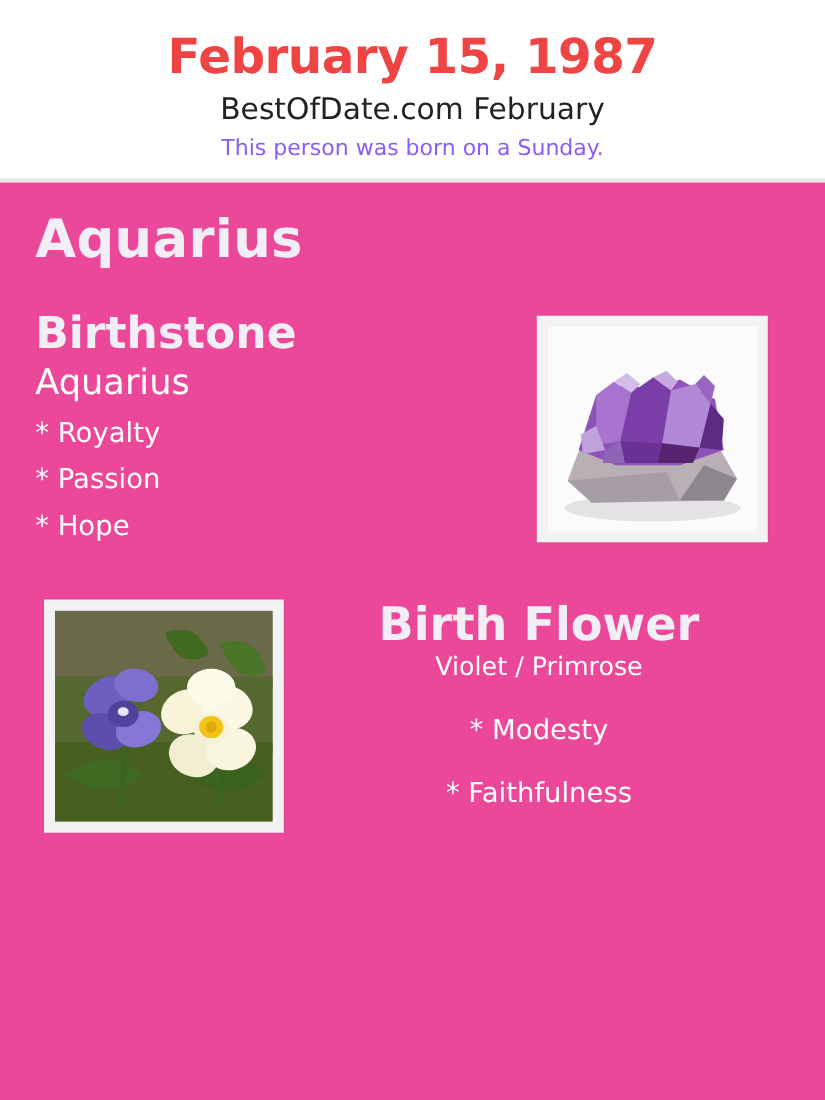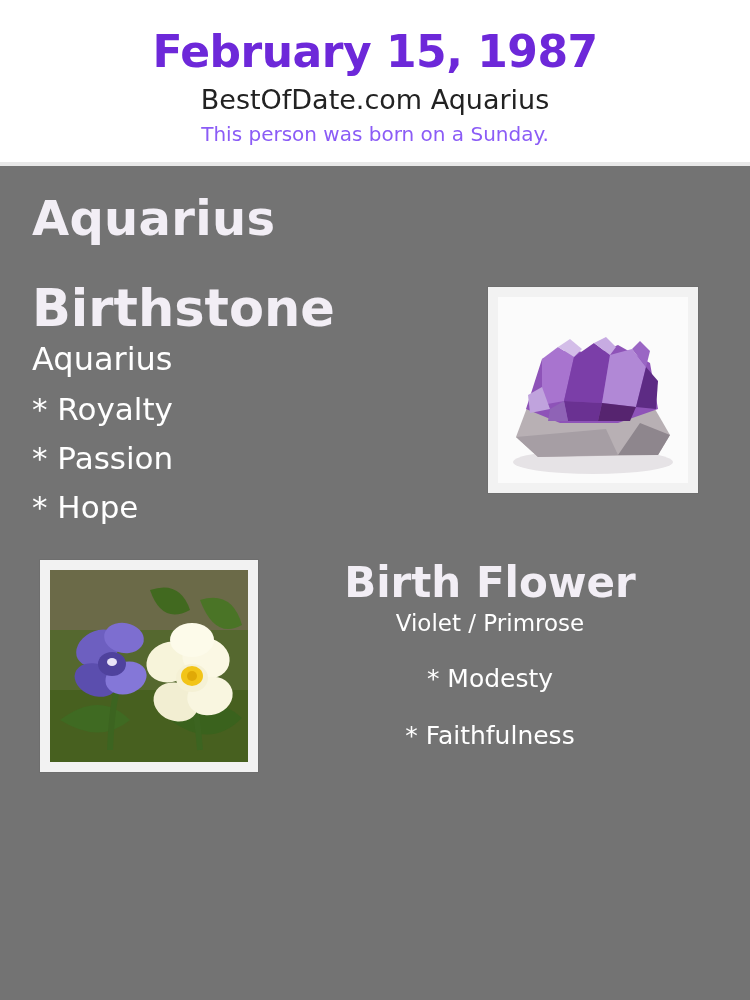--- a/index.html
+++ b/index.html
@@ -20,21 +20,21 @@
   }
 
   
   .header {
     background: #ffffff;
     text-align: center;
     padding: 28px 20px 16px 20px;
     border-bottom: 4px solid #e8e8e8;
   }
   .header-date {
-    color: #6d28d9;
+    color: #ef4444;
     font-size: 44px;
     font-weight: bold;
     line-height: 1.08;
     letter-spacing: -0.5px;
   }
   .header-site {
     color: #222222;
     font-size: 27px;
     line-height: 1.35;
     margin-top: 6px;
@@ -42,21 +42,21 @@
   }
   .header-sub {
     color: #8b5cf6;
     font-size: 20px;
     margin-top: 4px;
     font-weight: normal;
   }
 
   
   .body-panel {
-    background: #737373;
+    background: #ec4899;
     flex: 1;
     padding: 26px 52px 0 32px;
     color: #ffffff;
     position: relative;
   }
 
   .sign-title {
     font-size: 48px;
     font-weight: bold;
     color: #f2eef5;
@@ -72,33 +72,33 @@
   }
 
   
   .stone-block {
     margin-top: 36px;
     position: relative;
     min-height: 230px;
   }
   .stone-text { width: 430px; }
   .section-title {
-    font-size: 51px;
+    font-size: 40px;
     font-weight: bold;
     color: #f2eef5;
     line-height: 1.1;
   }
   .section-sub {
     font-size: 32px;
     color: #ffffff;
     line-height: 1.25;
     margin-top: 2px;
   }
   .bullet {
-    font-size: 31px;
+    font-size: 25px;
     color: #ffffff;
     margin-top: 12px;
     line-height: 1.2;
   }
 
   .photo-frame {
     background: #f2f2f2;
     padding: 10px;
     position: absolute;
     box-shadow: 0 0 0 1px rgba(0,0,0,0.04);
@@ -141,21 +141,21 @@
   .flower-text .section-sub { font-size: 23px; }
   .flower-text .bullet { font-size: 25px; margin-top: 27px; }
 </style>
 </head>
 <body>
 
 <div class="page">
 
   <div class="header">
     <div class="header-date">February 15, 1987</div>
-    <div class="header-site">BestOfDate.com Aquarius</div>
+    <div class="header-site">BestOfDate.com February</div>
     <div class="header-sub">This person was born on a Sunday.</div>
   </div>
 
   <div class="body-panel">
 
     <div>
       <div class="sign-title">Aquarius</div>
     </div>
 
     <div class="stone-block">

